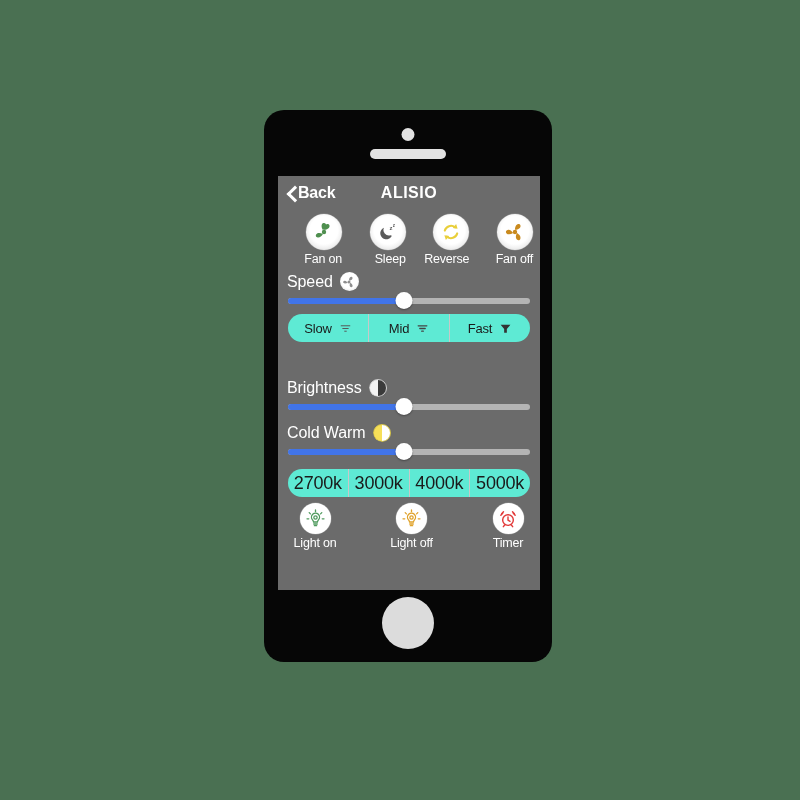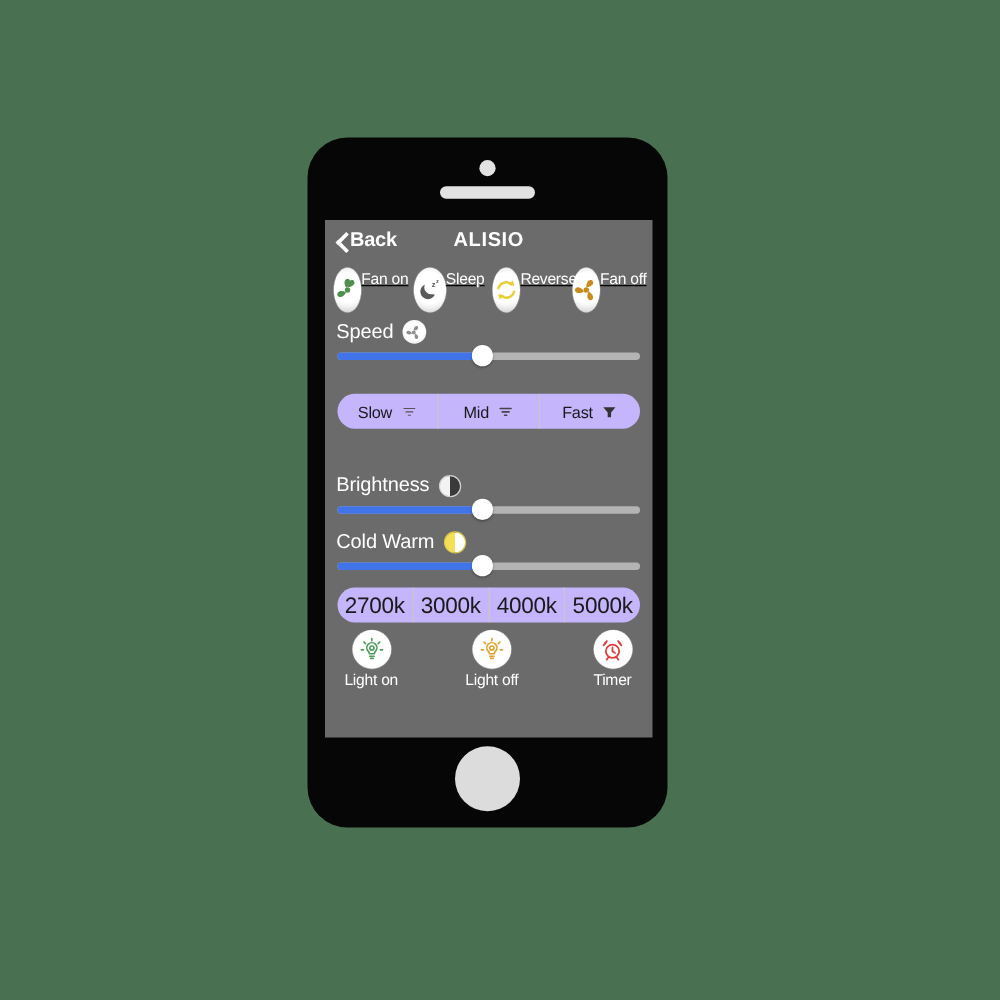--- a/index.html
+++ b/index.html
@@ -10,26 +10,26 @@
     width: 800px;
     height: 800px;
     background: #4a7052;
     font-family: "Liberation Sans", sans-serif;
     overflow: hidden;
   }
 
   
   #phone {
     position: absolute;
-    left: 246px;
+    left: 264px;
     top: 110px;
     width: 288px;
     height: 552px;
     background: #060606;
-    border-radius: 32px;
+    border-radius: 20px;
   }
 
   #camera-dot {
     position: absolute;
     left: 50%;
     top: 18px;
     transform: translateX(-50%);
     width: 13px;
     height: 13px;
     border-radius: 50%;
@@ -114,23 +114,22 @@
 
   
   .icon-row {
     display: flex;
     justify-content: space-between;
     padding: 4px 7px 0 7px;
   }
   .icon-cell {
     width: 57px;
     display: flex;
-    flex-direction: row;
-    align-items: flex-start;
-    text-decoration: underline;
+    flex-direction: column;
+    align-items: flex-end;
   }
   .icon-circle {
     width: 36px;
     height: 36px;
     border-radius: 50%;
     background: radial-gradient(circle at 50% 45%, #ffffff 52%, #f2f2f2 66%, #d5d5d5 88%, #c3c3c3 100%);
     display: flex;
     align-items: center;
     justify-content: center;
     box-shadow: 0 0 0 0.5px rgba(255,255,255,0.25);
@@ -213,23 +212,23 @@
     width: 17px;
     height: 17px;
     border-radius: 50%;
     background: #ffffff;
     transform: translateX(-50%);
     box-shadow: 0 1px 2px rgba(0,0,0,0.35);
   }
 
   
   .segmented {
-    margin: 26px 10px 0 10px;
+    margin: 9px 10px 0 10px;
     height: 28px;
-    background: #c4b5fd;
+    background: #5eead4;
     border-radius: 14px;
     display: flex;
     overflow: hidden;
   }
   .segmented .seg {
     flex: 1;
     display: flex;
     align-items: center;
     justify-content: center;
     gap: 7px;

